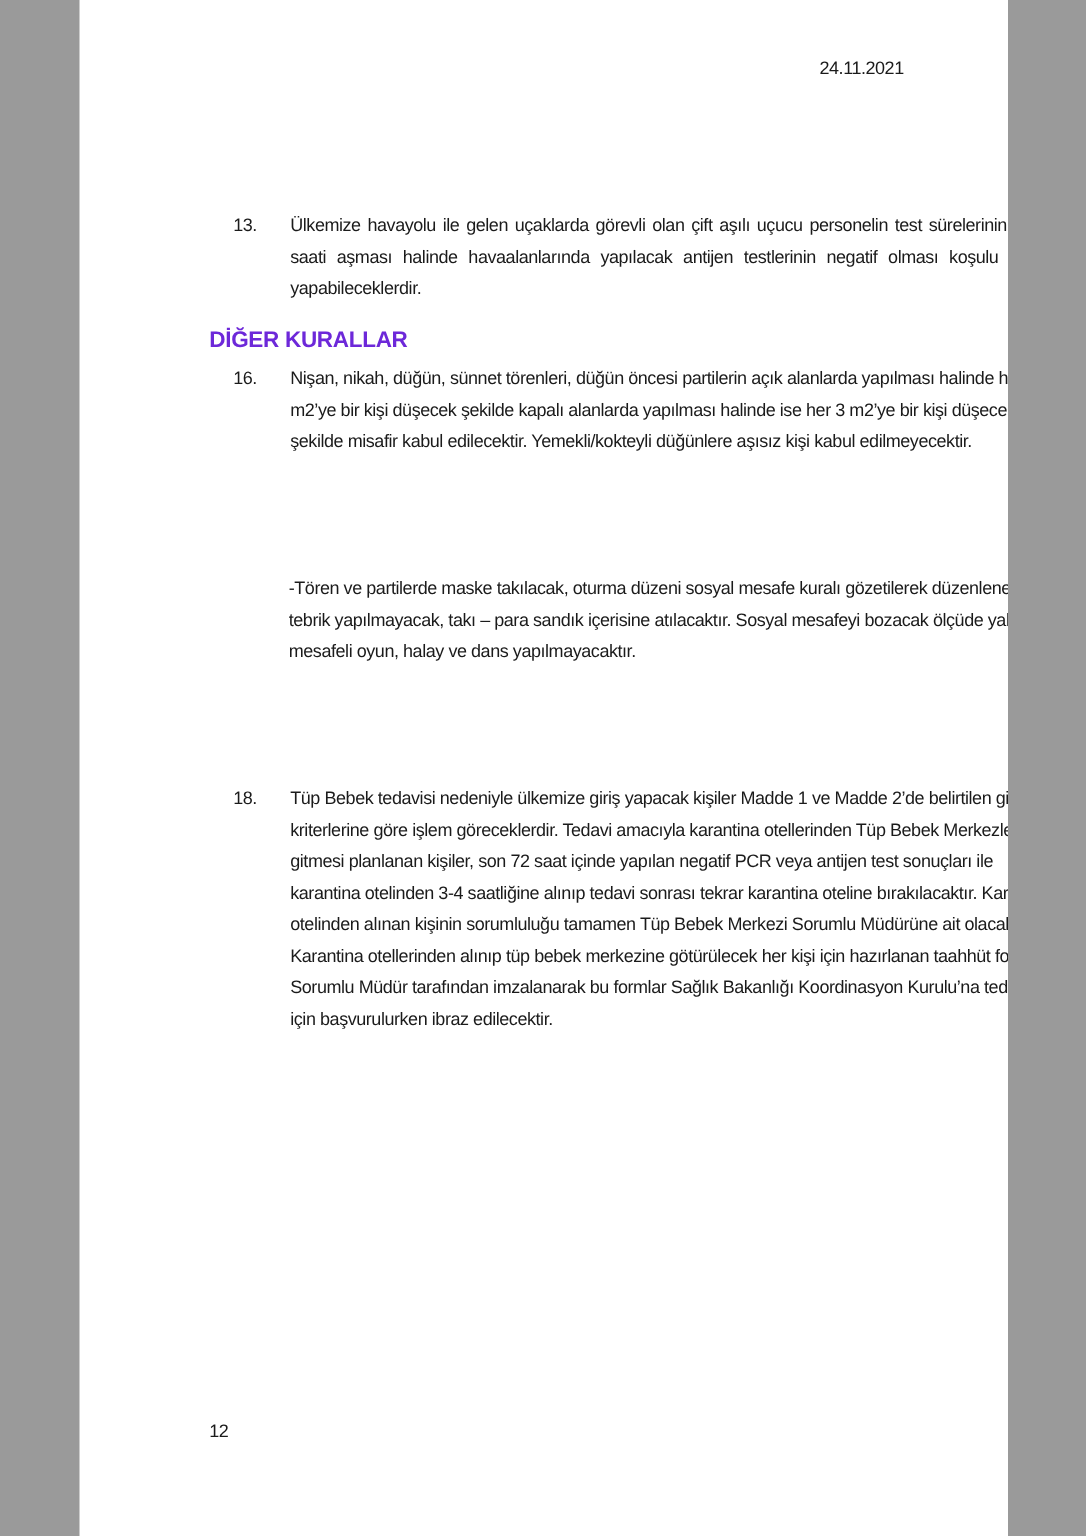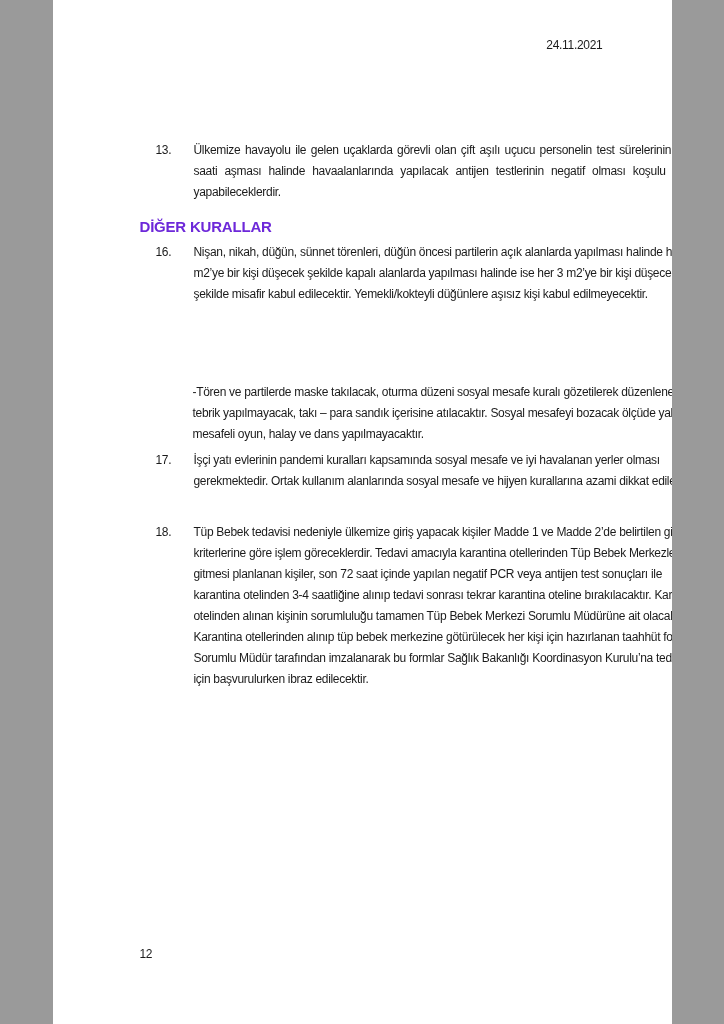--- a/index.html
+++ b/index.html
@@ -97,24 +97,20 @@
   <div class="abs section-heading">DİĞER KURALLAR</div>
 
   <div class="abs body-text num-item" style="top:242px">
     <span class="num">16.</span>
     <div class="txt">Nişan, nikah, düğün, sünnet törenleri, düğün öncesi partilerin açık alanlarda yapılması halinde her 2 m2’ye bir kişi düşecek şekilde kapalı alanlarda yapılması halinde ise her 3 m2’ye bir kişi düşecek şekilde misafir kabul edilecektir.  Yemekli/kokteyli düğünlere aşısız kişi kabul edilmeyecektir.</div>
   </div>
 
 
   <div class="abs body-text sub-para" style="top:382px">-Tören ve partilerde maske takılacak, oturma düzeni sosyal mesafe kuralı gözetilerek düzenlenecek, tebrik yapılmayacak, takı – para sandık içerisine atılacaktır. Sosyal mesafeyi bozacak ölçüde yakın mesafeli oyun, halay ve dans yapılmayacaktır.</div>
 
-  <div class="abs body-text num-item" style="top:450px">
-    <span class="num">17.</span>
-    <div class="txt">İşçi yatı evlerinin pandemi kuralları kapsamında sosyal mesafe ve iyi havalanan yerler olması gerekmektedir. Ortak kullanım alanlarında sosyal mesafe ve hijyen kurallarına azami dikkat edilecektir.</div>
-  </div>
 
   <div class="abs body-text num-item" style="top:522px">
     <span class="num">18.</span>
     <div class="txt">Tüp Bebek tedavisi nedeniyle ülkemize giriş yapacak kişiler Madde 1 ve Madde 2’de belirtilen giriş kriterlerine göre işlem göreceklerdir. Tedavi amacıyla karantina otellerinden Tüp Bebek Merkezleri’ne gitmesi planlanan kişiler, son 72 saat içinde yapılan negatif PCR veya antijen test sonuçları ile karantina otelinden 3-4 saatliğine alınıp tedavi sonrası tekrar karantina oteline bırakılacaktır. Karantina otelinden alınan kişinin sorumluluğu tamamen Tüp Bebek Merkezi Sorumlu Müdürüne ait olacaktır. Karantina otellerinden alınıp tüp bebek merkezine götürülecek her kişi için hazırlanan taahhüt formu Sorumlu Müdür tarafından imzalanarak bu formlar Sağlık Bakanlığı Koordinasyon Kurulu’na tedavi izni için başvurulurken ibraz edilecektir.</div>
   </div>
 
 
   <div class="abs body-text page-number">12</div>
 
 </div>

